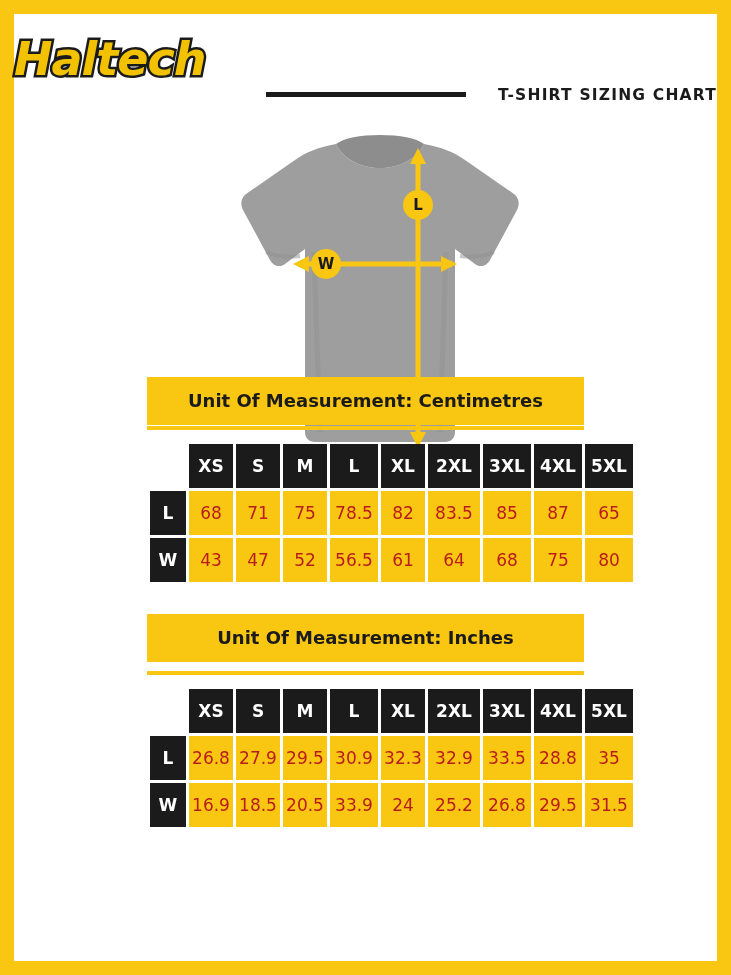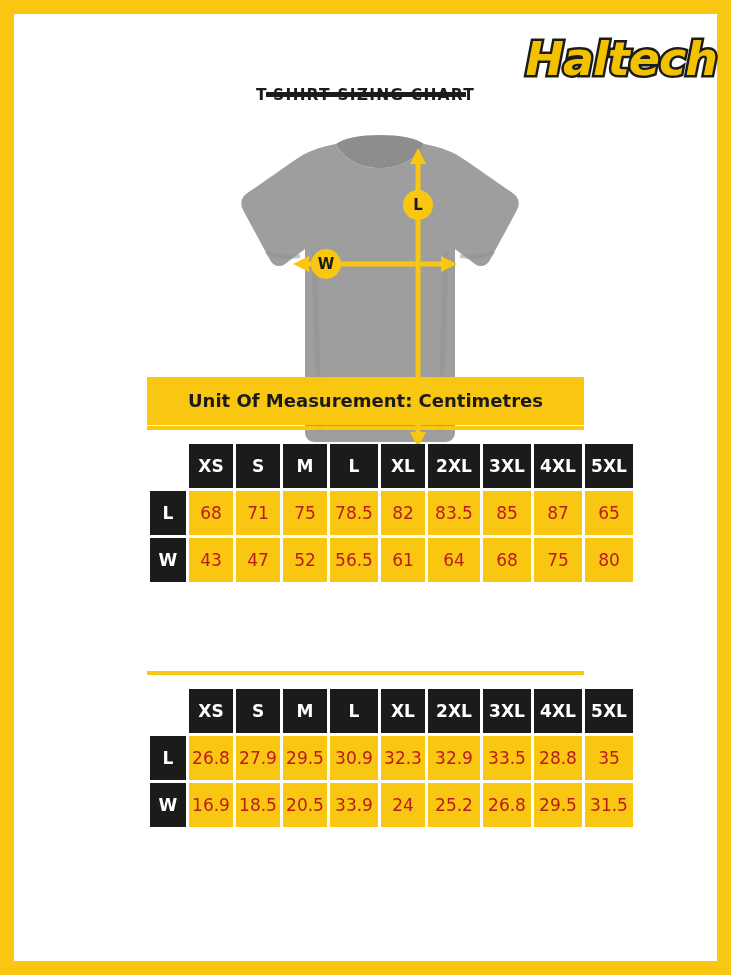--- a/index.html
+++ b/index.html
@@ -20,21 +20,21 @@
     width: 703px;
     height: 947px;
     background: #ffffff;
   }
   
   .logo-wrap {
     position: absolute;
     top: 22px;
     left: 0;
     width: 703px;
-    text-align: right;
+    text-align: left;
   }
   .logo {
     display: inline-block;
     position: relative;
     font-family: "DejaVu Sans", sans-serif;
     font-size: 46px;
     font-weight: bold;
     font-style: italic;
     letter-spacing: -1px;
     color: #F2C200;
@@ -49,21 +49,21 @@
     top: 56px;
     width: 200px;
     height: 5px;
     background: #1b1b1b;
   }
   .subtitle {
     position: absolute;
     top: 72px;
     left: 0;
     width: 703px;
-    text-align: center;
+    text-align: right;
     font-family: "DejaVu Sans", sans-serif;
     font-size: 15.5px;
     font-weight: bold;
     letter-spacing: 1.2px;
     color: #1b1b1b;
   }
   
   .shirt-area {
     position: absolute;
     top: 118px;
@@ -234,20 +234,21 @@
       <td class="cell">56.5</td>
       <td class="cell">61</td>
       <td class="cell">64</td>
       <td class="cell">68</td>
       <td class="cell">75</td>
       <td class="cell">80</td>
     </tr>
   </tbody>
     </table>
 
+  <div class="unit-bar" style="top:600px;">Unit Of Measurement: Inches</div>
   <div class="unit-rule" style="top:657px;"></div>
 
   <table class="sizetable" style="left:133px; top:672px;">
     <tbody>
         <tr>
       <td class="cell blank" style="width:34px;"></td>
       <td class="cell hdr" style="width:42px;">XS</td>
       <td class="cell hdr" style="width:42px;">S</td>
       <td class="cell hdr" style="width:42px;">M</td>
       <td class="cell hdr" style="width:46px;">L</td>

